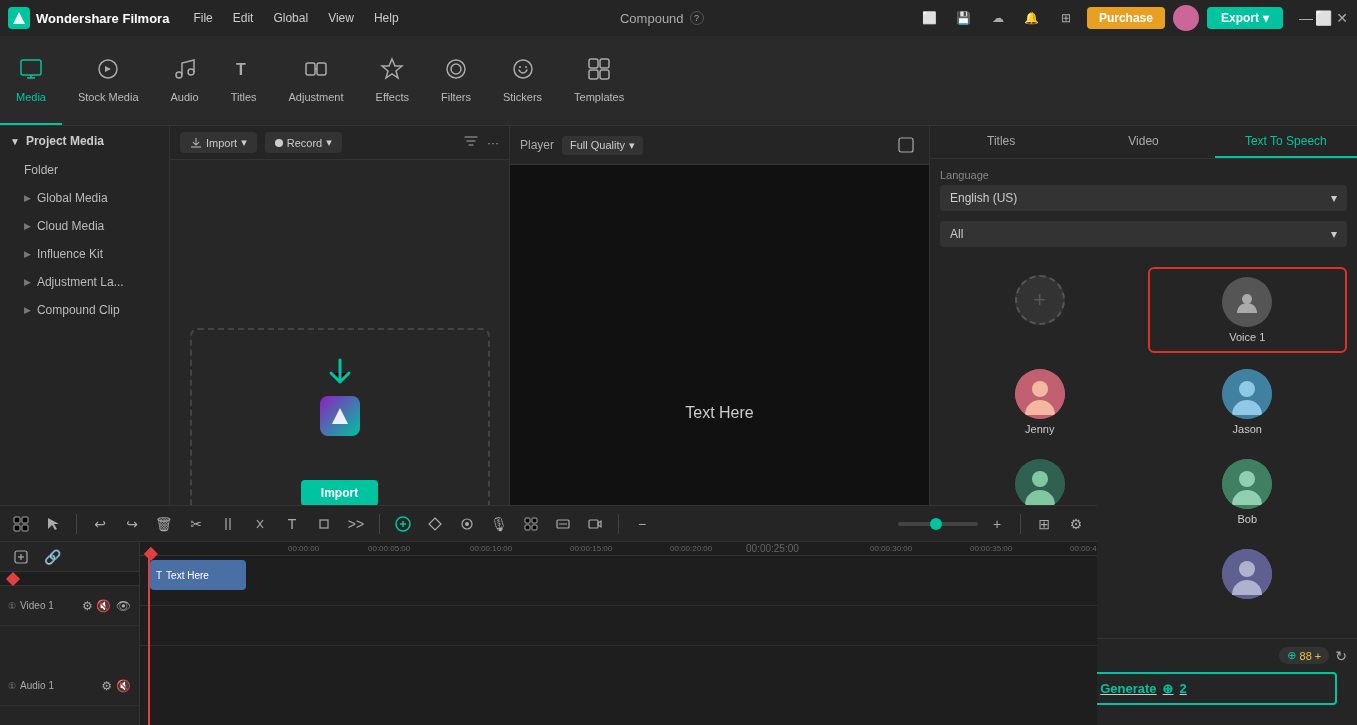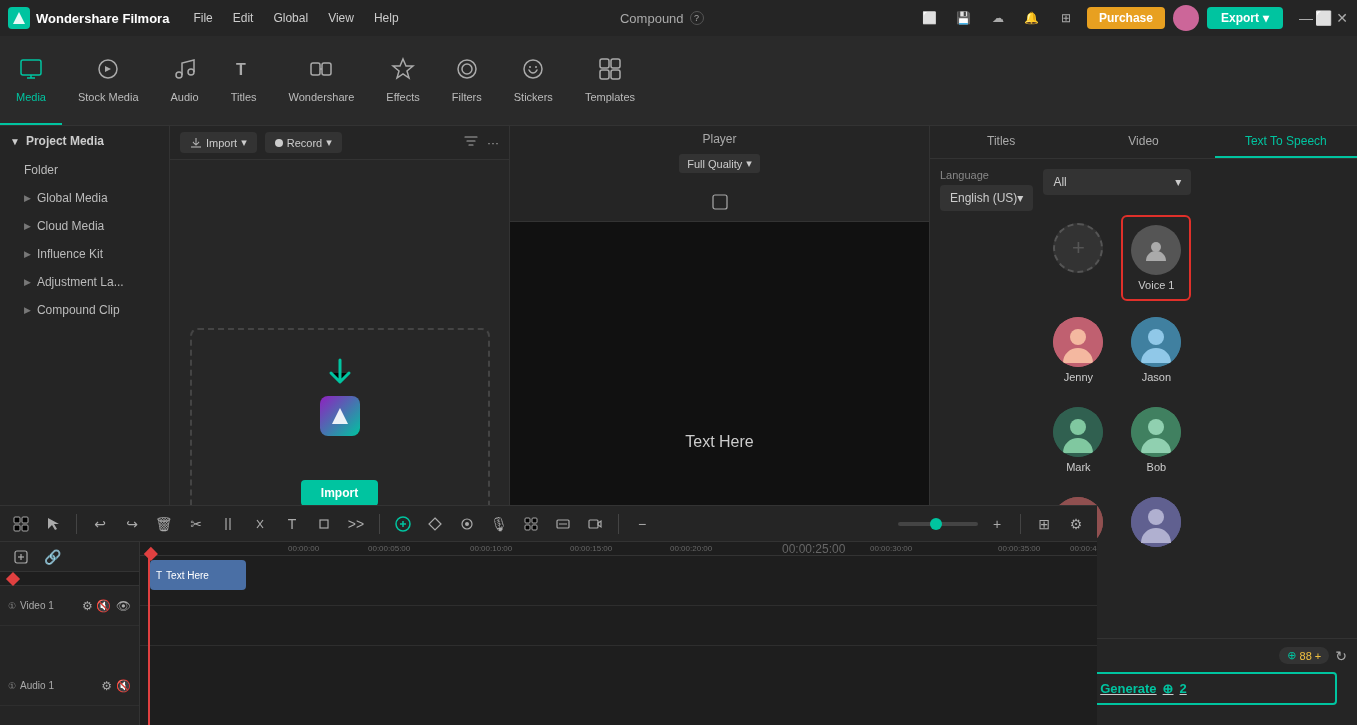--- a/index.html
+++ b/index.html
@@ -42,38 +42,38 @@
 
     
     .import-area { flex: 1; display: flex; align-items: center; justify-content: center; background: #272727; }
     .import-box { border: 2px dashed #444; border-radius: 8px; width: 300px; height: 230px; display: flex; flex-direction: column; align-items: center; justify-content: center; gap: 12px; }
     .import-icon-stack { position: relative; width: 70px; height: 70px; }
     .import-btn-green { background: #00c4a0; color: #fff; padding: 6px 20px; border-radius: 4px; cursor: pointer; font-size: 12px; font-weight: 600; }
     .import-desc { color: #777; font-size: 11px; }
 
     
     .preview-area { width: 400px; background: #1a1a1a; display: flex; flex-direction: column; border-right: 1px solid #333; }
-    .preview-toolbar { display: flex; align-items: center; padding: 6px 10px; background: #252525; border-bottom: 1px solid #333; gap: 8px; flex-direction: column; }
+    .preview-toolbar { display: flex; align-items: center; padding: 6px 10px; background: #252525; border-bottom: 1px solid #333; gap: 8px; }
     .preview-label { color: #aaa; font-size: 12px; }
     .quality-select { background: #333; color: #ccc; padding: 3px 8px; border-radius: 3px; font-size: 11px; cursor: pointer; display: flex; align-items: center; gap: 4px; }
     .preview-content { flex: 1; background: #111; display: flex; align-items: center; justify-content: center; color: #ccc; font-size: 16px; }
     .preview-controls { padding: 8px; background: #222; }
     .progress-bar { width: 100%; height: 4px; background: #444; border-radius: 2px; margin-bottom: 6px; position: relative; cursor: pointer; }
     .progress-dot { width: 10px; height: 10px; background: #ccc; border-radius: 50%; position: absolute; top: -3px; left: 2px; }
     .time-row { display: flex; align-items: center; justify-content: space-between; font-size: 11px; color: #aaa; margin-bottom: 6px; }
     .ctrl-buttons { display: flex; align-items: center; justify-content: center; gap: 10px; }
     .ctrl-btn { color: #ccc; cursor: pointer; font-size: 16px; }
     .ctrl-btn-sm { color: #aaa; cursor: pointer; font-size: 13px; }
 
     
     .right-panel { width: 260px; background: #252525; display: flex; flex-direction: column; }
     .right-tabs { display: flex; border-bottom: 1px solid #333; }
     .right-tab { flex: 1; text-align: center; padding: 8px 4px; font-size: 12px; color: #aaa; cursor: pointer; }
     .right-tab.active { color: #00c4a0; border-bottom: 2px solid #00c4a0; }
-    .right-content { padding: 10px; flex: 1; overflow-y: auto; display: flex; gap: 10px; }
+    .right-content { padding: 10px; flex: 1; overflow-y: auto; display: flex; flex-direction: column; gap: 10px; }
     .right-section-label { font-size: 11px; color: #888; margin-bottom: 4px; }
     .dropdown-select { width: 100%; background: #333; color: #ccc; padding: 6px 10px; border-radius: 4px; font-size: 12px; display: flex; align-items: center; justify-content: space-between; cursor: pointer; }
     .voice-grid { display: grid; grid-template-columns: 1fr 1fr; gap: 8px; }
     .voice-card { display: flex; flex-direction: column; align-items: center; gap: 4px; padding: 8px; border-radius: 6px; cursor: pointer; }
     .voice-card.selected { border: 2px solid #e0302a; }
     .voice-name { font-size: 11px; color: #ccc; }
     .add-voice-btn { width: 50px; height: 50px; border-radius: 50%; background: #333; border: 2px dashed #555; display: flex; align-items: center; justify-content: center; font-size: 22px; color: #555; cursor: pointer; }
     .voice-plus-card { display: flex; flex-direction: column; align-items: center; gap: 4px; padding: 8px; border-radius: 6px; cursor: pointer; }
     .bottom-bar { padding: 8px 10px; border-top: 1px solid #333; display: flex; align-items: center; gap: 6px; }
     .auto-match-check { display: flex; align-items: center; gap: 4px; font-size: 11px; color: #ccc; }
@@ -182,21 +182,21 @@
     <span>Titles</span>
   </div>
   <div class="toolbar-item">
     <span class="toolbar-icon">
       <svg width="24" height="24" viewBox="0 0 24 24" fill="none">
           <rect x="2" y="6" width="9" height="12" rx="2" stroke="#aaa" stroke-width="1.5"></rect>
           <rect x="13" y="6" width="9" height="12" rx="2" stroke="#aaa" stroke-width="1.5"></rect>
           <path d="M11 12h2" stroke="#aaa" stroke-width="1.5"></path>
         </svg>
     </span>
-    <span>Wondershare</span>
+    <span>Adjustment</span>
   </div>
   <div class="toolbar-item">
     <span class="toolbar-icon">
       <svg width="24" height="24" viewBox="0 0 24 24" fill="none">
           <polygon points="12,2 15,9 22,9 16,14 18,21 12,17 6,21 8,14 2,9 9,9" stroke="#aaa" stroke-width="1.5" fill="none"></polygon>
         </svg>
     </span>
     <span>Effects</span>
   </div>
   <div class="toolbar-item">
@@ -618,23 +618,23 @@
     </div>
 
     <div style="flex:1; overflow:hidden; display:flex; flex-direction:column; position:relative;">
 
       <div style="height:14px; background:#1e1e1e; border-bottom:1px solid #333; display:flex; align-items:center; padding-left:0; overflow:hidden;">
         <span style="font-size:8px; color:#666; position:absolute; left:148px;">00:00:00</span>
         <span style="font-size:8px; color:#666; position:absolute; left:228px;">00:00:05:00</span>
         <span style="font-size:8px; color:#666; position:absolute; left:330px;">00:00:10:00</span>
         <span style="font-size:8px; color:#666; position:absolute; left:430px;">00:00:15:00</span>
         <span style="font-size:8px; color:#666; position:absolute; left:530px;">00:00:20:00</span>
-        <span style="font-size:12px; color:#666; position:absolute; left:642px;">00:00:25:00</span>
+        <span style="font-size:10px; color:#666; position:absolute; left:606px;">00:00:25:00</span>
         <span style="font-size:8px; color:#666; position:absolute; left:730px;">00:00:30:00</span>
-        <span style="font-size:8px; color:#666; position:absolute; left:830px;margin-left:28px;">00:00:35:00</span>
+        <span style="font-size:8px; color:#666; position:absolute; left:830px;">00:00:35:00</span>
         <span style="font-size:8px; color:#666; position:absolute; left:930px;">00:00:40:00</span>
 
       </div>
 
       <div style="position:absolute; top:14px; left:8px; width:2px; background:#e04040; height:calc(100% - 14px); z-index:10;">
         <div style="width:10px;height:10px;background:#e04040;transform:rotate(45deg) translateX(-3px);position:absolute;top:-5px;"></div>
       </div>
 
       <div style="height:50px; border-bottom:1px solid #2e2e2e; position:relative;">
         <div class="text-clip" style="left:10px; width:96px;">

